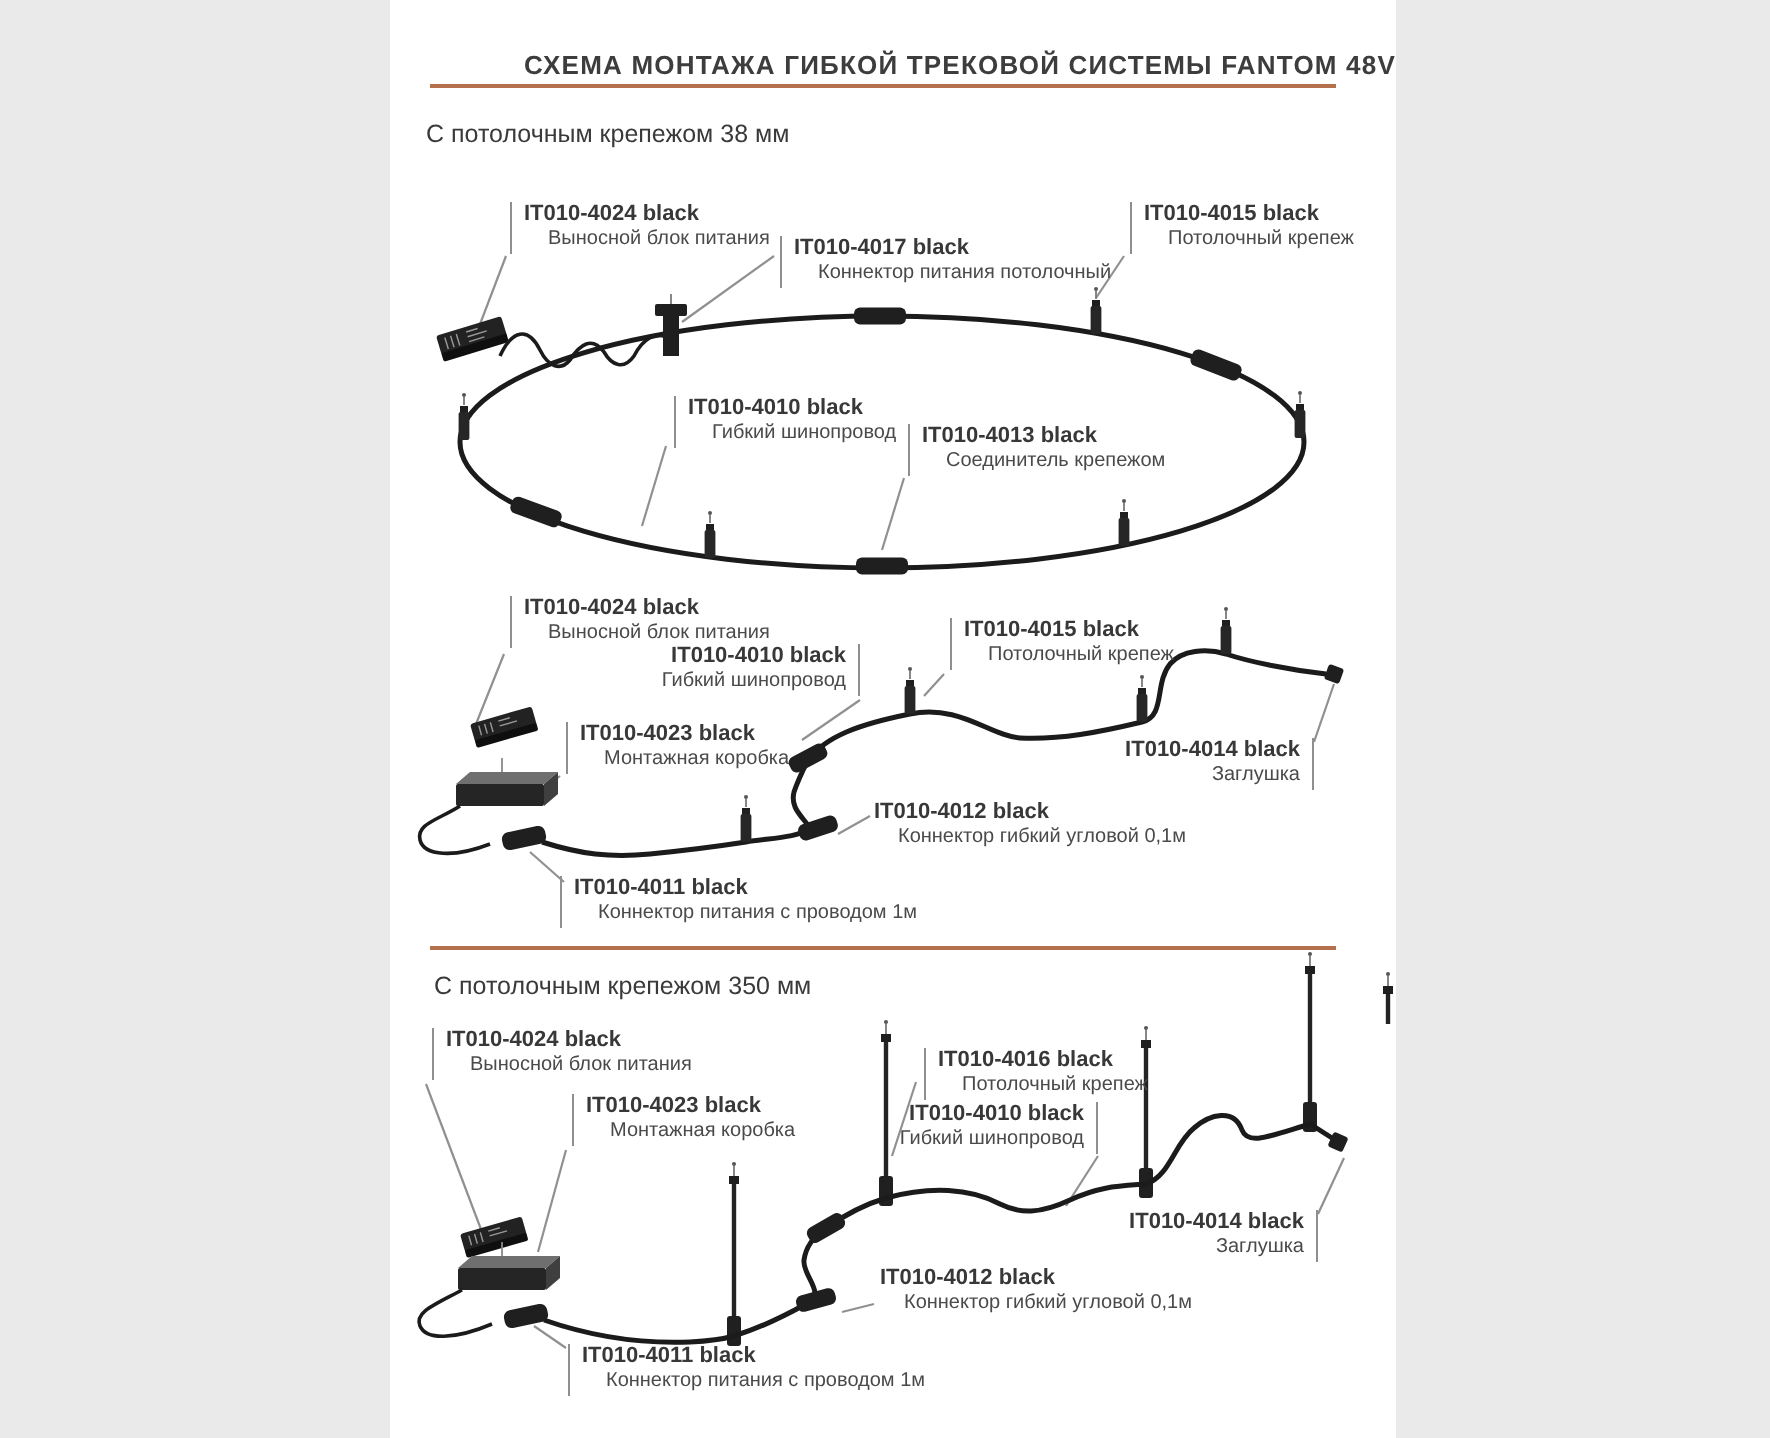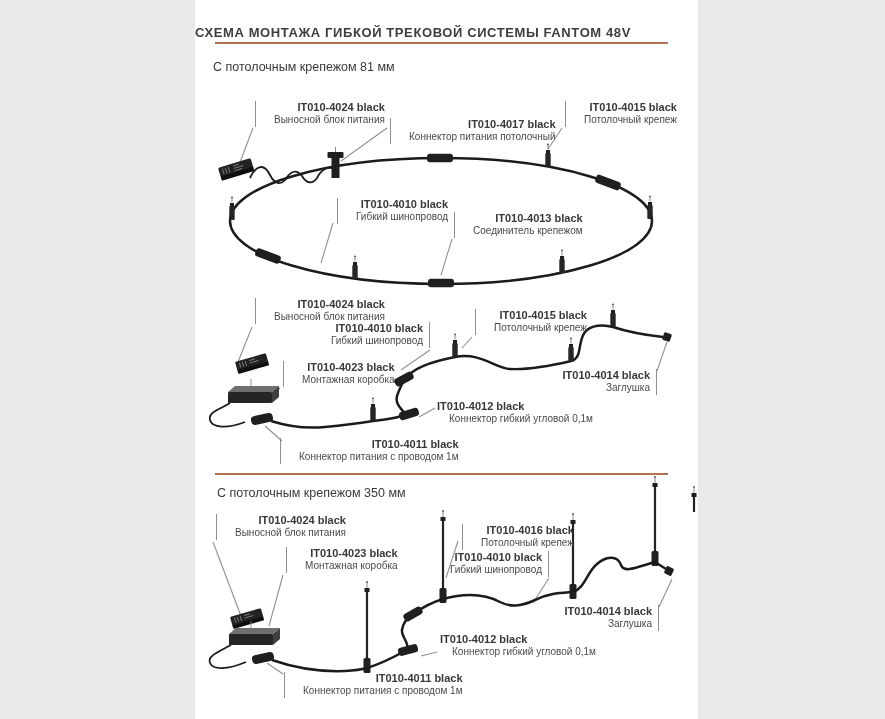--- a/index.html
+++ b/index.html
@@ -8,48 +8,48 @@
     background:#eaeaea;
     font-family:"Liberation Sans", sans-serif;
     -webkit-font-smoothing:antialiased;
   }
   .paper{
     position:absolute;left:195px;top:0;width:503px;height:719px;
     background:#ffffff;
   }
   .page-title{
     position:absolute;left:195px;top:25px;width:503px;
-    text-align:left;font-size:13px;font-weight:700;letter-spacing:0.6px;
+    text-align:right;font-size:13px;font-weight:700;letter-spacing:0.6px;
     color:#3d3d3d;
   }
   .divider{
     position:absolute;left:215px;width:453px;height:2px;
     background:var(--accent,#b5714e);
   }
   .section-heading{
     position:absolute;font-size:12.5px;color:#3a3a3a;font-weight:400;
   }
   .lbl{
     position:absolute;color:#3f3f3f;line-height:1.22;white-space:nowrap;
   }
   .lbl .code{font-size:11px;font-weight:700;color:#383838;}
   .lbl .desc{font-size:10px;font-weight:400;color:#4a4a4a;margin-left:12px;}
-  .bar-left{border-left:1.5px solid #8f8f8f;padding-left:6px;text-align:right;}
+  .bar-left{border-left:1.5px solid #8f8f8f;padding-left:6px;}
   .bar-right{border-right:1.5px solid #8f8f8f;padding-right:6px;text-align:right;}
   svg{position:absolute;overflow:visible;}
 </style>
 </head>
 <body>
 
 <div class="paper"></div>
 
 <div class="page-title">СХЕМА МОНТАЖА ГИБКОЙ ТРЕКОВОЙ СИСТЕМЫ FANTOM 48V</div>
 <div class="divider" style="top:42px"></div>
 
-<div class="section-heading" style="left:213px;top:60px">С потолочным крепежом 81 мм</div>
+<div class="section-heading" style="left:213px;top:60px">С потолочным крепежом 38 мм</div>
 
 <svg style="left:200px;top:88px" width="490" height="212" viewBox="0 0 490 212">
   <defs>
     <g id="post65a">
       <line x1="0" y1="-4.5" x2="0" y2="-0.5" stroke="#7a7a7a" stroke-width="0.9"></line>
       <circle cx="0" cy="-5.5" r="1" fill="#565656"></circle>
       <rect x="-2" y="0" width="4" height="3" fill="#1f1f1f"></rect>
       <rect x="-2.7" y="3" width="5.4" height="14" rx="1" fill="#262626"></rect>
     </g>
   </defs>

